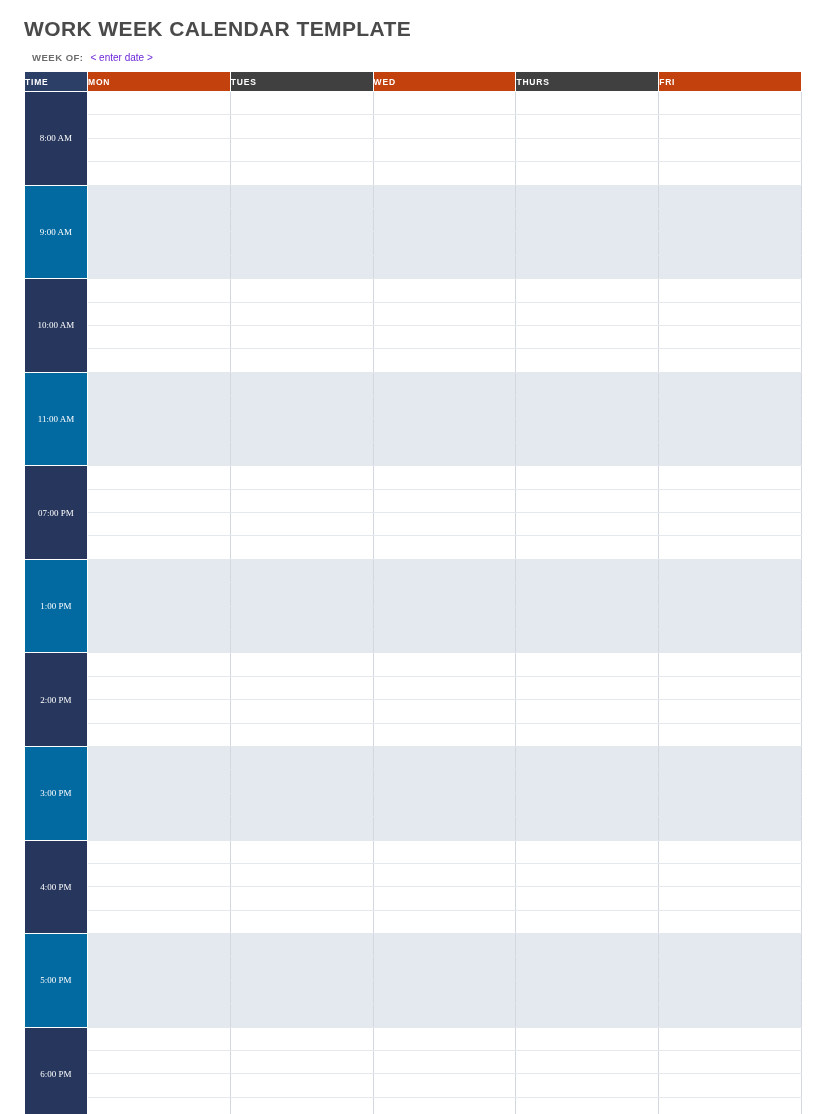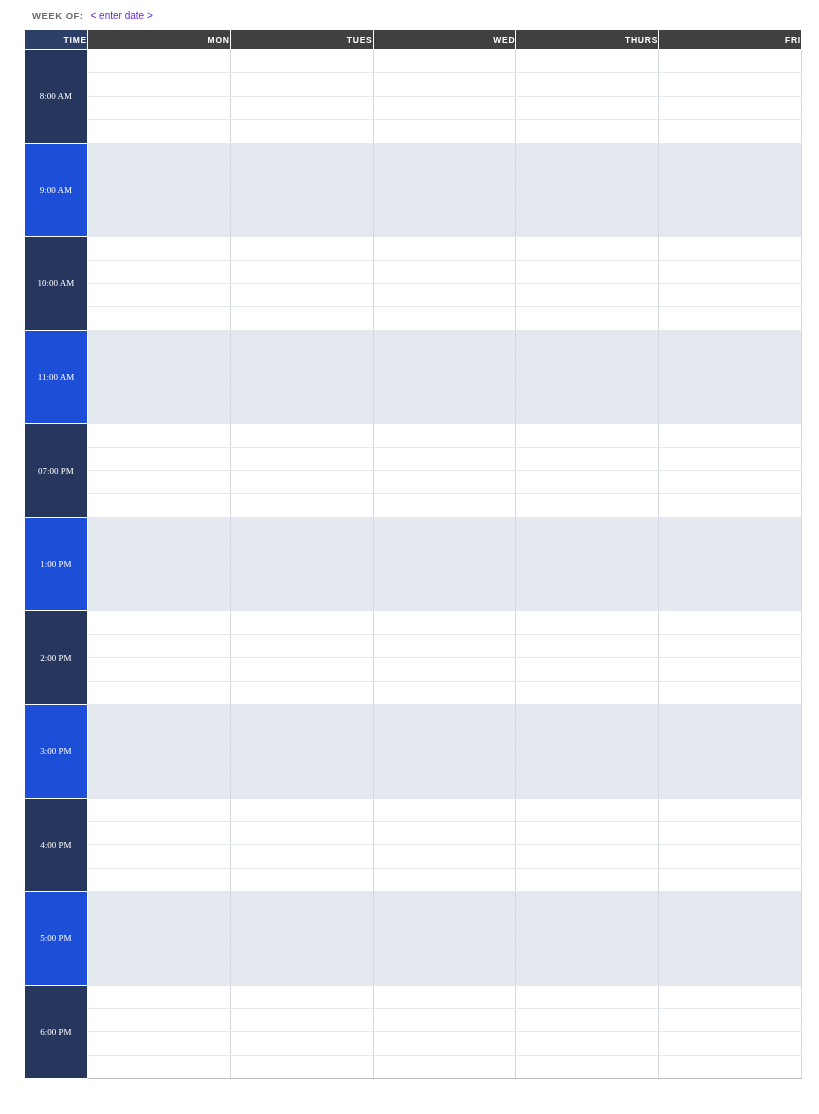--- a/index.html
+++ b/index.html
@@ -50,40 +50,40 @@
     border-collapse: collapse;
     width: 771px;
     table-layout: fixed;
   }
   table.cal th {
     height: 19px;
     font-size: 8.5px;
     font-weight: bold;
     letter-spacing: 0.8px;
     color: #ffffff;
-    text-align: right;
+    text-align: left;
     border: 1px solid #ffffff;
     padding: 0;
   }
   .th-time  { width: 62px;  background: #2c3f67; }
-  .th-dark  { background: #404040; }
+  .th-dark  { background: #c2410c; }
   .th-navy  { background: #404040; }
 
   td.time-cell {
     width: 62px;
     color: #ffffff;
     font-size: 9px;
     text-align: center;
     vertical-align: middle;
     border: 1px solid #ffffff;
     padding: 0;
     font-family: Liberation Serif, serif;
   }
   td.time-dark { background: #26365c; }
-  td.time-mid  { background: #1d4ed8; }
+  td.time-mid  { background: #0369a1; }
 
   td.slot {
     height: 22.4px;
     border-left: 1px solid #d3d8e0;
     border-right: 1px solid #d3d8e0;
     border-top: 1px solid #e4e7ec;
     border-bottom: 1px solid #e4e7ec;
     padding: 0;
   }
   td.slot.band {
@@ -95,20 +95,21 @@
   table.cal tr:last-child td.slot {
     border-bottom: 1px solid #b9bfc9;
   }
   .col-day { width: 141.8px; }
 </style>
 </head>
 <body>
 
 <div class="page">
 
+  <h1 class="title">WORK WEEK CALENDAR TEMPLATE</h1>
 
   <div class="weekof-row">
     <span class="weekof-label">WEEK OF:</span>
     <span class="weekof-value">&lt; enter date &gt;</span>
   </div>
 
   <table class="cal">
     <thead>
       <tr id="head-row">
           <th class="th-time">TIME</th>

